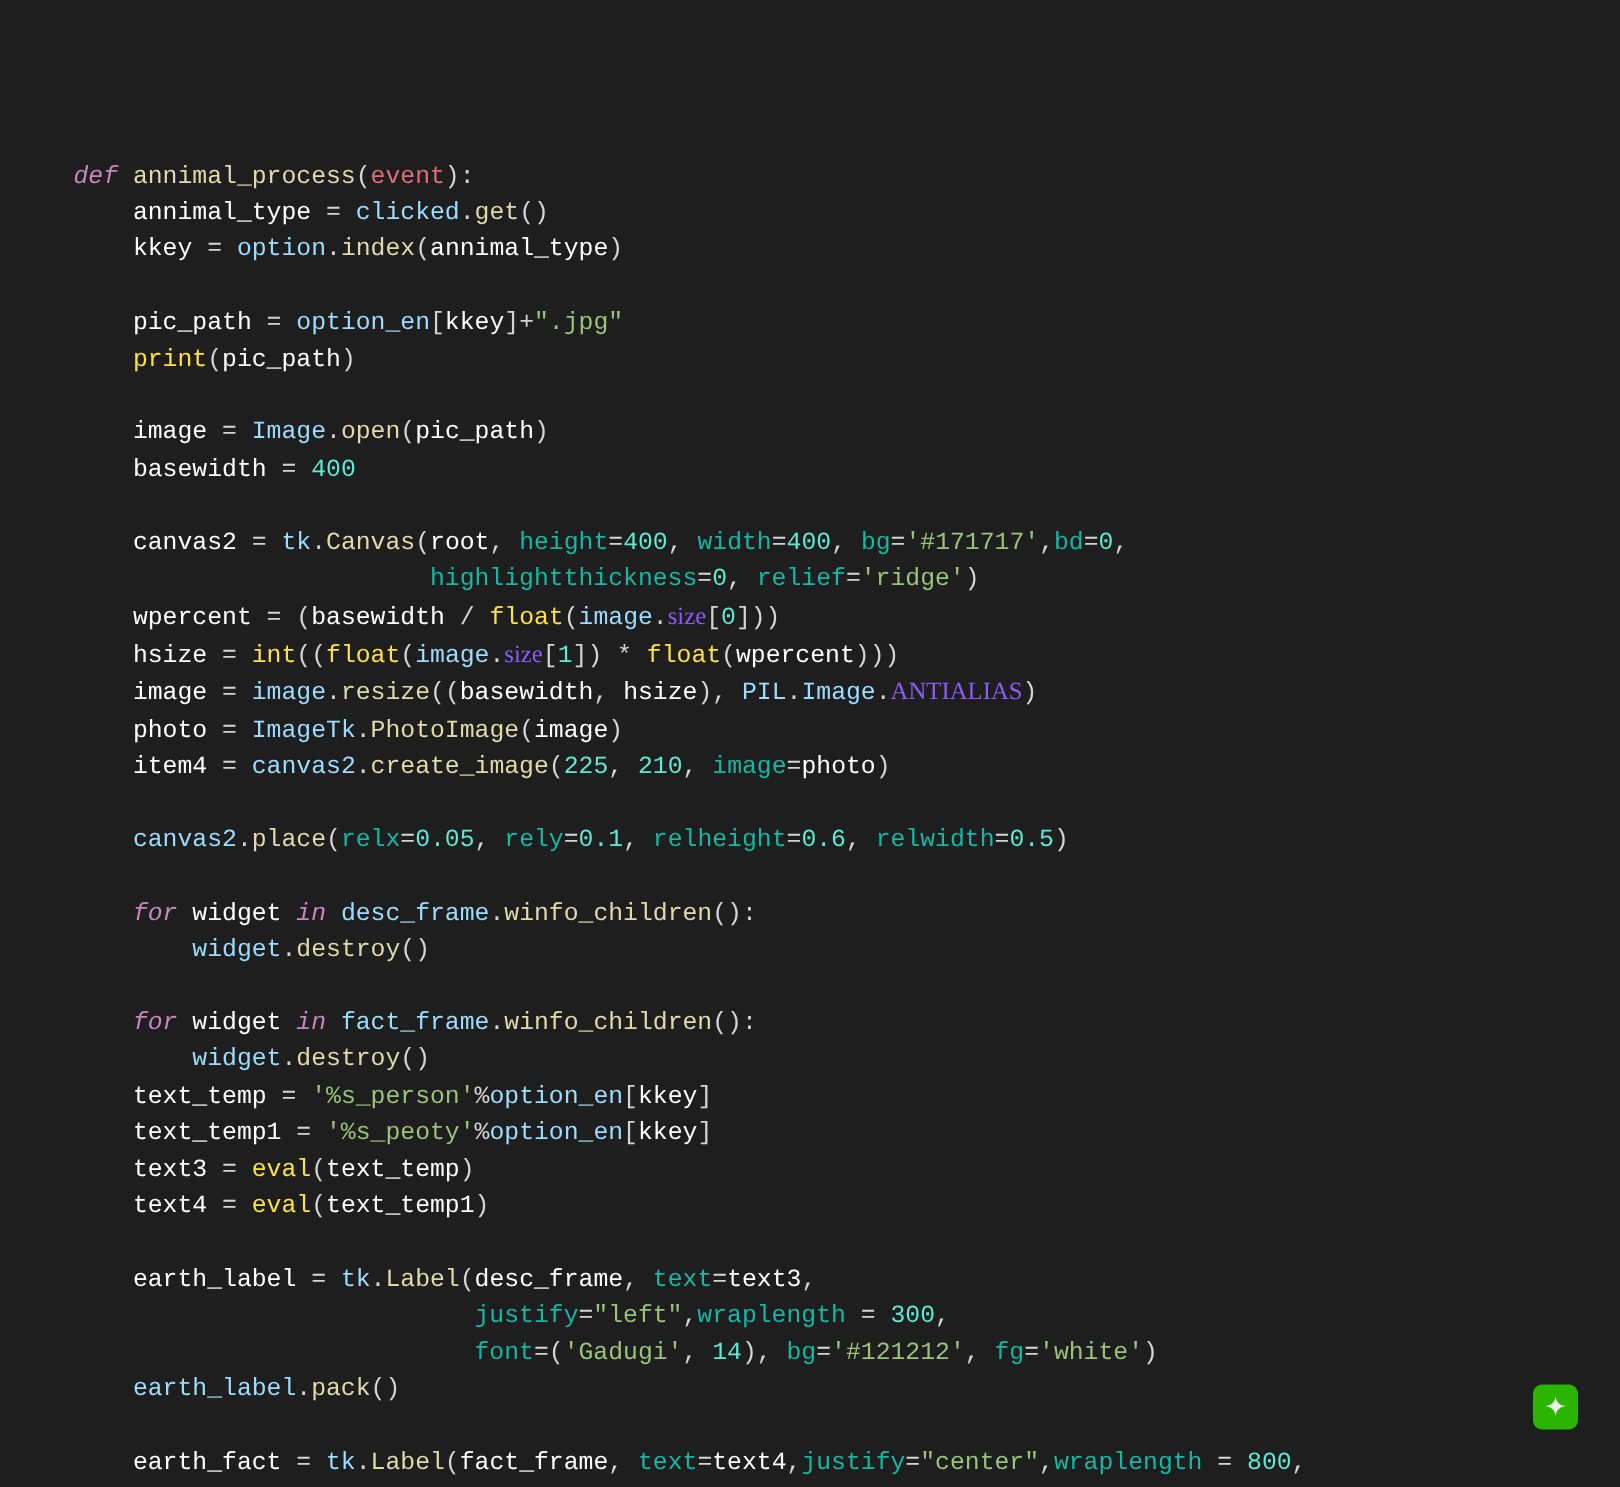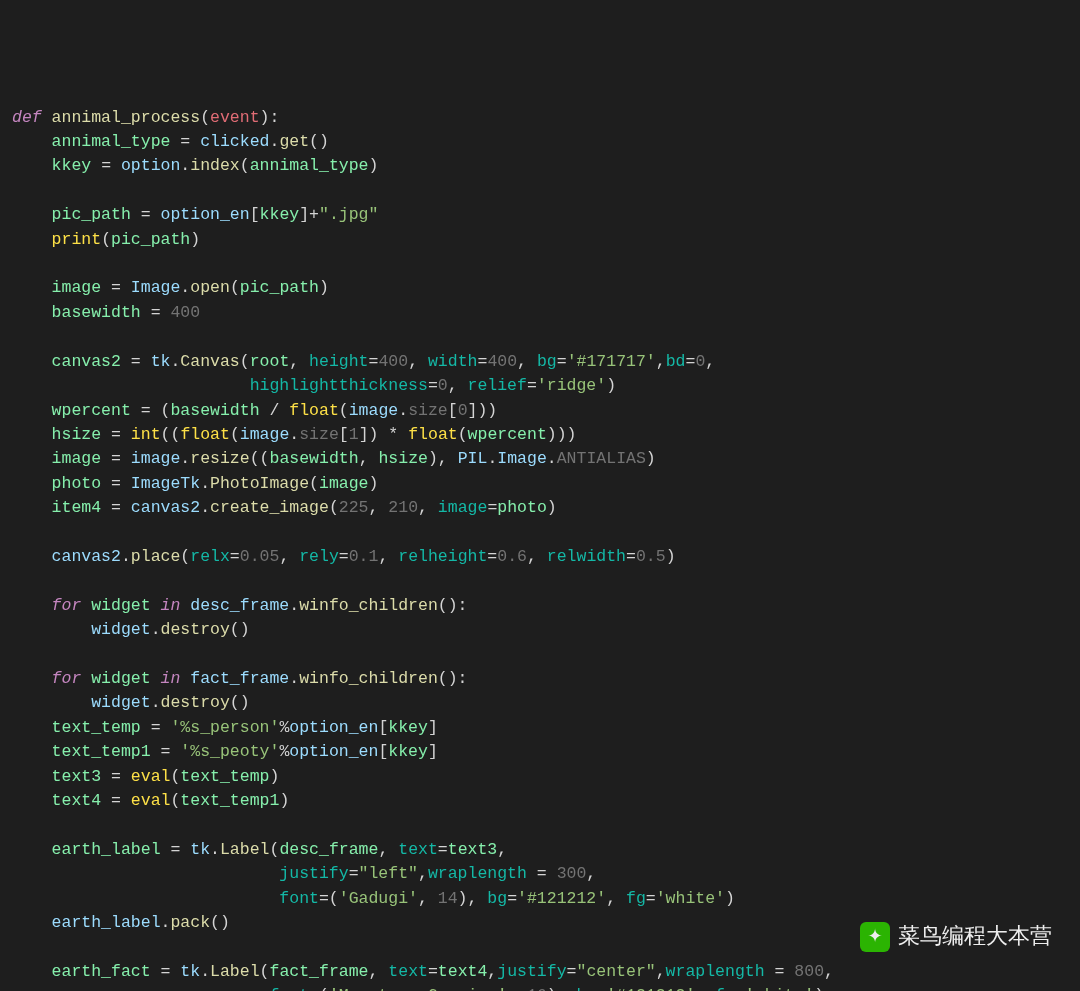--- a/index.html
+++ b/index.html
@@ -9,29 +9,29 @@
     font-size: 16.5px;
     line-height: 1.48;
     color: #d4d4d4;
     padding: 8px 0 8px 12px;
     white-space: pre;
     overflow: hidden;
     width: 1080px;
     height: 991px;
     position: relative;
   }
-  .line { display: block; }
+  .line { display: block; margin-left: 37px; }
   .kw { color: #c586c0; font-style: italic; }
   .fn { color: #dcdcaa; }
   .fn2 { color: #fde047; }
   .param { color: #e06c75; }
-  .var { color: #86efac; }
-  .prop { color: #737373; }
+  .var { color: #ffffff; }
+  .prop { color: #8b5cf6; font-family: Liberation Serif, serif; }
   .obj { color: #9cdcfe; text-align: center; }
-  .num { color: #737373; }
+  .num { color: #5eead4; }
   .str { color: #98c379; }
   .op { color: #d4d4d4; }
   .pn { color: #d4d4d4; }
   .kwarg { color: #14b8a6; }
   .watermark {
     position: absolute;
     right: 28px;
     bottom: 38px;
     display: flex;
     align-items: center;
@@ -54,17 +54,16 @@
 </style>
 </head>
 <body>
 
 
 
 <div id="code-root"><span class="line"><span class="kw">def </span><span class="fn">annimal_process</span><span class="pn">(</span><span class="param">event</span><span class="pn">):</span></span><span class="line"><span class="pn">    </span><span class="var">annimal_type </span><span class="op">= </span><span class="obj">clicked</span><span class="pn">.</span><span class="fn">get</span><span class="pn">()</span></span><span class="line"><span class="pn">    </span><span class="var">kkey </span><span class="op">= </span><span class="obj">option</span><span class="pn">.</span><span class="fn">index</span><span class="pn">(</span><span class="var">annimal_type</span><span class="pn">)</span></span><span class="line"> </span><span class="line"><span class="pn">    </span><span class="var">pic_path </span><span class="op">= </span><span class="obj">option_en</span><span class="pn">[</span><span class="var">kkey</span><span class="pn">]</span><span class="op">+</span><span class="str">".jpg"</span></span><span class="line"><span class="pn">    </span><span class="fn2">print</span><span class="pn">(</span><span class="var">pic_path</span><span class="pn">)</span></span><span class="line"> </span><span class="line"><span class="pn">    </span><span class="var">image </span><span class="op">= </span><span class="obj">Image</span><span class="pn">.</span><span class="fn">open</span><span class="pn">(</span><span class="var">pic_path</span><span class="pn">)</span></span><span class="line"><span class="pn">    </span><span class="var">basewidth </span><span class="op">= </span><span class="num">400</span></span><span class="line"> </span><span class="line"><span class="pn">    </span><span class="var">canvas2 </span><span class="op">= </span><span class="obj">tk</span><span class="pn">.</span><span class="fn">Canvas</span><span class="pn">(</span><span class="var">root</span><span class="pn">, </span><span class="kwarg">height</span><span class="op">=</span><span class="num">400</span><span class="pn">, </span><span class="kwarg">width</span><span class="op">=</span><span class="num">400</span><span class="pn">, </span><span class="kwarg">bg</span><span class="op">=</span><span class="str">'#171717'</span><span class="pn">,</span><span class="kwarg">bd</span><span class="op">=</span><span class="num">0</span><span class="pn">,</span></span><span class="line"><span class="pn">                        </span><span class="kwarg">highlightthickness</span><span class="op">=</span><span class="num">0</span><span class="pn">, </span><span class="kwarg">relief</span><span class="op">=</span><span class="str">'ridge'</span><span class="pn">)</span></span><span class="line"><span class="pn">    </span><span class="var">wpercent </span><span class="op">= </span><span class="pn">(</span><span class="var">basewidth </span><span class="op">/ </span><span class="fn2">float</span><span class="pn">(</span><span class="obj">image</span><span class="pn">.</span><span class="prop">size</span><span class="pn">[</span><span class="num">0</span><span class="pn">]))</span></span><span class="line"><span class="pn">    </span><span class="var">hsize </span><span class="op">= </span><span class="fn2">int</span><span class="pn">((</span><span class="fn2">float</span><span class="pn">(</span><span class="obj">image</span><span class="pn">.</span><span class="prop">size</span><span class="pn">[</span><span class="num">1</span><span class="pn">]) </span><span class="op">* </span><span class="fn2">float</span><span class="pn">(</span><span class="var">wpercent</span><span class="pn">)))</span></span><span class="line"><span class="pn">    </span><span class="var">image </span><span class="op">= </span><span class="obj">image</span><span class="pn">.</span><span class="fn">resize</span><span class="pn">((</span><span class="var">basewidth</span><span class="pn">, </span><span class="var">hsize</span><span class="pn">), </span><span class="obj">PIL</span><span class="pn">.</span><span class="obj">Image</span><span class="pn">.</span><span class="prop">ANTIALIAS</span><span class="pn">)</span></span><span class="line"><span class="pn">    </span><span class="var">photo </span><span class="op">= </span><span class="obj">ImageTk</span><span class="pn">.</span><span class="fn">PhotoImage</span><span class="pn">(</span><span class="var">image</span><span class="pn">)</span></span><span class="line"><span class="pn">    </span><span class="var">item4 </span><span class="op">= </span><span class="obj">canvas2</span><span class="pn">.</span><span class="fn">create_image</span><span class="pn">(</span><span class="num">225</span><span class="pn">, </span><span class="num">210</span><span class="pn">, </span><span class="kwarg">image</span><span class="op">=</span><span class="var">photo</span><span class="pn">)</span></span><span class="line"> </span><span class="line"><span class="pn">    </span><span class="obj">canvas2</span><span class="pn">.</span><span class="fn">place</span><span class="pn">(</span><span class="kwarg">relx</span><span class="op">=</span><span class="num">0.05</span><span class="pn">, </span><span class="kwarg">rely</span><span class="op">=</span><span class="num">0.1</span><span class="pn">, </span><span class="kwarg">relheight</span><span class="op">=</span><span class="num">0.6</span><span class="pn">, </span><span class="kwarg">relwidth</span><span class="op">=</span><span class="num">0.5</span><span class="pn">)</span></span><span class="line"> </span><span class="line"><span class="pn">    </span><span class="kw">for </span><span class="var">widget </span><span class="kw">in </span><span class="obj">desc_frame</span><span class="pn">.</span><span class="fn">winfo_children</span><span class="pn">():</span></span><span class="line"><span class="pn">        </span><span class="obj">widget</span><span class="pn">.</span><span class="fn">destroy</span><span class="pn">()</span></span><span class="line"> </span><span class="line"><span class="pn">    </span><span class="kw">for </span><span class="var">widget </span><span class="kw">in </span><span class="obj">fact_frame</span><span class="pn">.</span><span class="fn">winfo_children</span><span class="pn">():</span></span><span class="line"><span class="pn">        </span><span class="obj">widget</span><span class="pn">.</span><span class="fn">destroy</span><span class="pn">()</span></span><span class="line"><span class="pn">    </span><span class="var">text_temp </span><span class="op">= </span><span class="str">'%s_person'</span><span class="op">%</span><span class="obj">option_en</span><span class="pn">[</span><span class="var">kkey</span><span class="pn">]</span></span><span class="line"><span class="pn">    </span><span class="var">text_temp1 </span><span class="op">= </span><span class="str">'%s_peoty'</span><span class="op">%</span><span class="obj">option_en</span><span class="pn">[</span><span class="var">kkey</span><span class="pn">]</span></span><span class="line"><span class="pn">    </span><span class="var">text3 </span><span class="op">= </span><span class="fn2">eval</span><span class="pn">(</span><span class="var">text_temp</span><span class="pn">)</span></span><span class="line"><span class="pn">    </span><span class="var">text4 </span><span class="op">= </span><span class="fn2">eval</span><span class="pn">(</span><span class="var">text_temp1</span><span class="pn">)</span></span><span class="line"> </span><span class="line"><span class="pn">    </span><span class="var">earth_label </span><span class="op">= </span><span class="obj">tk</span><span class="pn">.</span><span class="fn">Label</span><span class="pn">(</span><span class="var">desc_frame</span><span class="pn">, </span><span class="kwarg">text</span><span class="op">=</span><span class="var">text3</span><span class="pn">,</span></span><span class="line"><span class="pn">                           </span><span class="kwarg">justify</span><span class="op">=</span><span class="str">"left"</span><span class="pn">,</span><span class="kwarg">wraplength</span><span class="op"> = </span><span class="num">300</span><span class="pn">,</span></span><span class="line"><span class="pn">                           </span><span class="kwarg">font</span><span class="op">=</span><span class="pn">(</span><span class="str">'Gadugi'</span><span class="pn">, </span><span class="num">14</span><span class="pn">), </span><span class="kwarg">bg</span><span class="op">=</span><span class="str">'#121212'</span><span class="pn">, </span><span class="kwarg">fg</span><span class="op">=</span><span class="str">'white'</span><span class="pn">)</span></span><span class="line"><span class="pn">    </span><span class="obj">earth_label</span><span class="pn">.</span><span class="fn">pack</span><span class="pn">()</span></span><span class="line"> </span><span class="line"><span class="pn">    </span><span class="var">earth_fact </span><span class="op">= </span><span class="obj">tk</span><span class="pn">.</span><span class="fn">Label</span><span class="pn">(</span><span class="var">fact_frame</span><span class="pn">, </span><span class="kwarg">text</span><span class="op">=</span><span class="var">text4</span><span class="pn">,</span><span class="kwarg">justify</span><span class="op">=</span><span class="str">"center"</span><span class="pn">,</span><span class="kwarg">wraplength</span><span class="op"> = </span><span class="num">800</span><span class="pn">,</span></span><span class="line"><span class="pn">                          </span><span class="kwarg">font</span><span class="op">=</span><span class="pn">(</span><span class="str">'Monotype Corsiva'</span><span class="pn">, </span><span class="num">16</span><span class="pn">), </span><span class="kwarg">bg</span><span class="op">=</span><span class="str">'#121212'</span><span class="pn">, </span><span class="kwarg">fg</span><span class="op">=</span><span class="str">'white'</span><span class="pn">)</span></span></div>
 
 <div class="watermark">
   <span class="wicon"><span>✦</span></span>
-  <span>菜鸟编程大本营</span>
 </div>
 
 
 
 
 </body></html>

